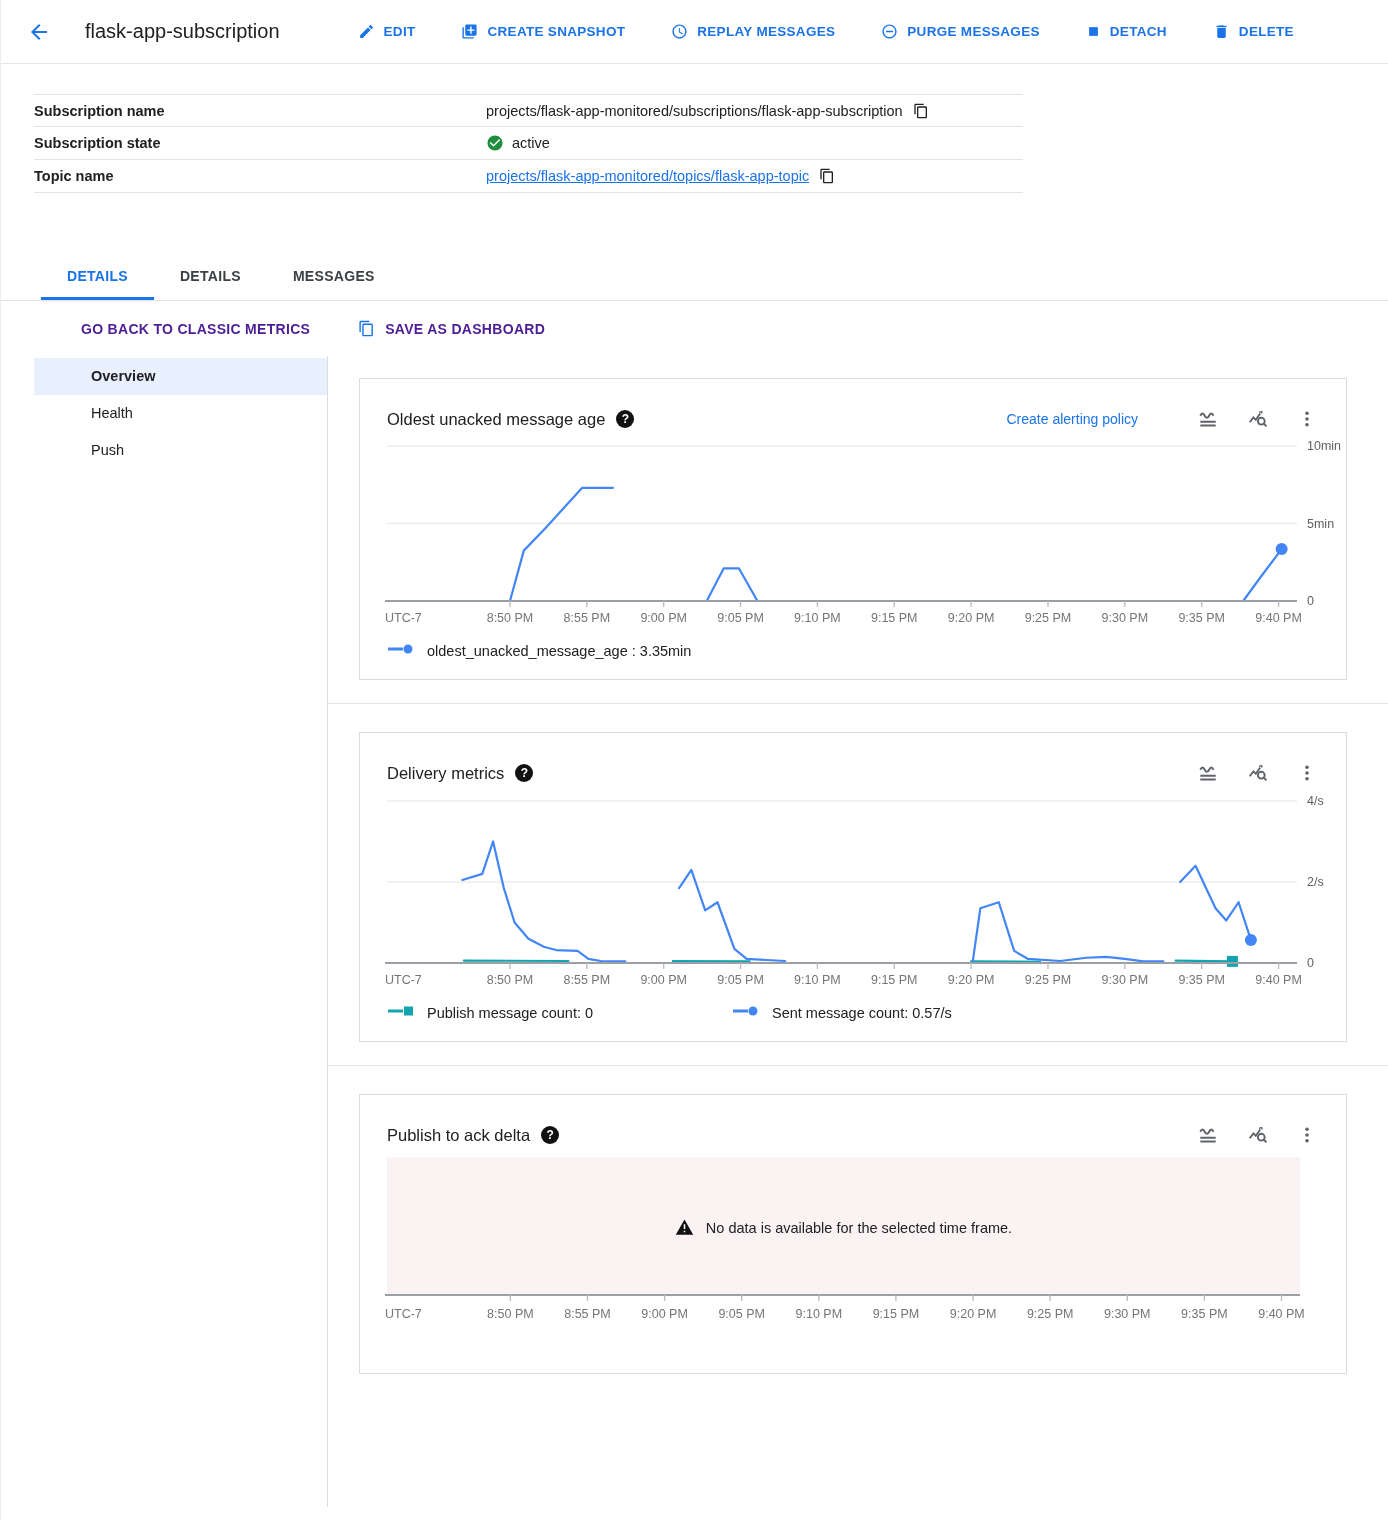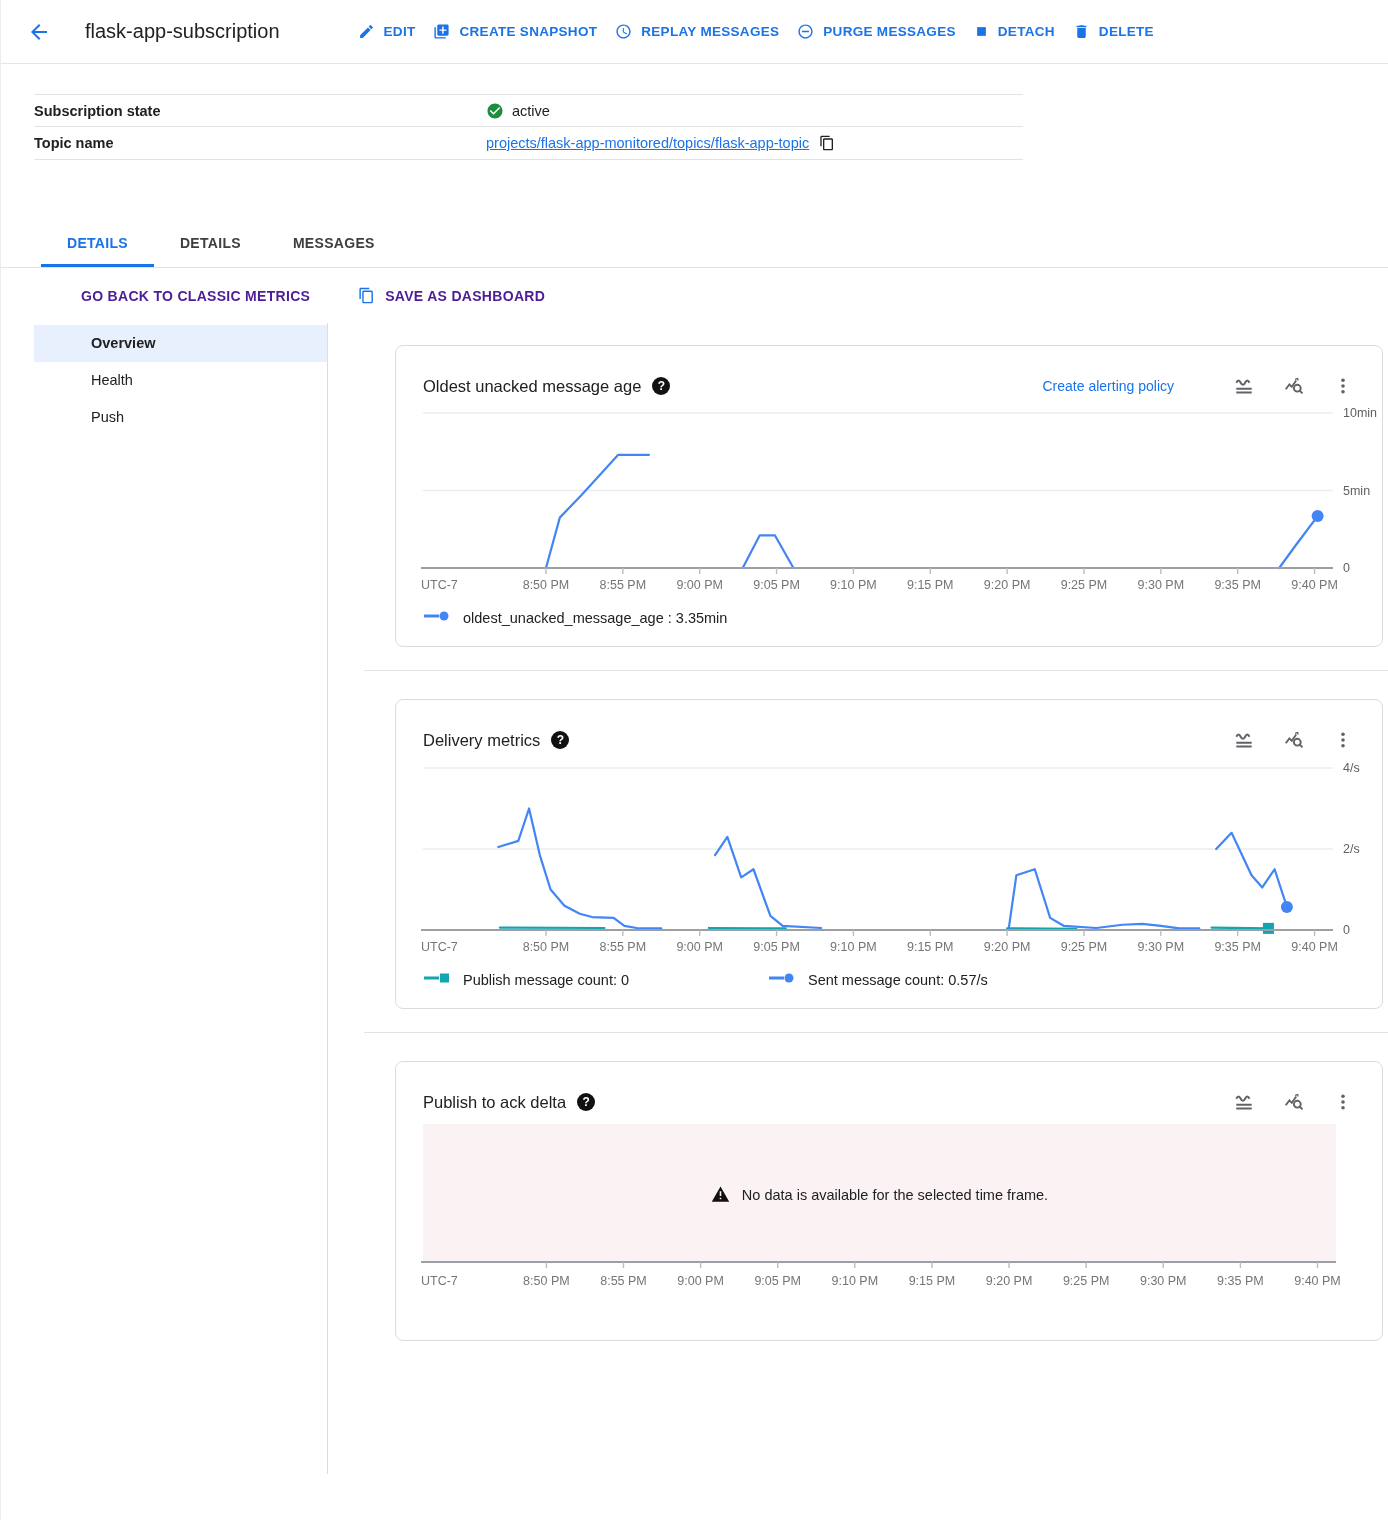--- a/index.html
+++ b/index.html
@@ -3,21 +3,21 @@
 <meta charset="utf-8">
 <style>
   * { box-sizing: border-box; margin: 0; padding: 0; }
   html,body { width:1388px; height:1520px; background:#fff; font-family:"Liberation Sans", sans-serif; color:#202124; overflow:hidden; }
   .page { position:relative; width:1388px; height:1520px; border-left:1px solid #ececec; }
 
   
   .topbar { height:64px; display:flex; align-items:center; padding-left:18px; border-bottom:1px solid #e6e6e6; background:#fff; }
   .back-btn { width:40px; height:40px; border:none; background:transparent; cursor:pointer; display:flex; align-items:center; justify-content:center; }
   .page-title { font-size:20px; color:#202124; margin-left:26px; font-weight:400; white-space:nowrap; }
-  .toolbar-actions { display:flex; align-items:center; margin-left:78px; gap:18px; }
+  .toolbar-actions { display:flex; align-items:center; margin-left:78px; gap:46px; }
   .tb-action { display:flex; align-items:center; gap:9px; border:none; background:transparent; color:#1a73e8; font-family:"Liberation Sans",sans-serif; font-size:13.5px; font-weight:700; letter-spacing:.3px; cursor:pointer; white-space:nowrap; }
   .tb-action svg { flex:0 0 auto; }
 
   
   .info-table { margin:30px 0 0 33px; width:989px; }
   .info-row { display:grid; grid-template-columns:452px 1fr; align-items:center; min-height:33px; border-bottom:1px solid #e3e3e3; font-size:14.5px; }
   .info-row:first-child { border-top:1px solid #e3e3e3; }
   .info-label { font-weight:700; color:#212121; }
   .info-value { display:flex; align-items:center; gap:8px; color:#202124; }
   .copy-btn { border:none; background:transparent; cursor:pointer; display:flex; align-items:center; padding:2px; }
@@ -27,27 +27,27 @@
   
   .tabbar { margin-top:60px; display:flex; padding-left:40px; border-bottom:1px solid #e3e3e3; }
   .tab { height:47px; line-height:47px; padding:0 26px; font-size:14px; font-weight:700; letter-spacing:.3px; color:#3c4043; cursor:pointer; border:none; background:transparent; font-family:"Liberation Sans",sans-serif; }
   .tab.active { color:#1a73e8; border-bottom:3px solid #1a73e8; }
 
   
   .subactions { height:55px; display:flex; align-items:center; padding-left:80px; gap:48px; }
   .sub-btn { display:flex; align-items:center; gap:10px; border:none; background:transparent; color:#4c1d95; font-size:14px; font-weight:700; letter-spacing:.3px; cursor:pointer; font-family:"Liberation Sans",sans-serif; }
 
   
-  .metrics-body { display:flex; align-items:stretch; min-height:1151px;gap:36px; }
+  .metrics-body { display:flex; align-items:stretch; min-height:1151px; }
   .nav-col { width:327px; border-right:1px solid #dadce0; padding-left:33px; padding-top:2px; flex:0 0 auto; }
   .nav-item { height:37px; line-height:37px; padding-left:57px; font-size:14.5px; color:#202124; cursor:pointer; }
   .nav-item.selected { background:#e8f0fe; font-weight:700; }
   .charts-col { flex:1 1 auto; padding:22px 13px 0 31px; }
 
-  .chart-card { width:988px; background:#fff; border:1px solid #dadce0; border-radius:8px; }
+  .chart-card { width:988px; background:#fff; border:1px solid #dadce0; border-radius:0; }
   .card-header { display:flex; align-items:center; padding:26px 26px 8px 27px; }
   .card-title { font-size:16.5px; color:#202124; }
   .help-badge { width:18px; height:18px; border-radius:50%; background:#111; color:#fff; font-size:12px; font-weight:700; display:flex; align-items:center; justify-content:center; margin-left:11px; }
   .hd-spacer { flex:1; }
   .alert-link { color:#1a73e8; font-size:14px; border:none; background:transparent; cursor:pointer; margin-right:34px; font-family:"Liberation Sans",sans-serif; }
   .icon-btn { border:none; background:transparent; cursor:pointer; padding:3px; margin-left:22px; display:flex; align-items:center; }
   .chart-svg { display:block; }
   .legend-row { display:flex; align-items:center; padding:4px 0 20px 27px; font-size:14.5px; color:#202124; }
   .legend-item { display:flex; align-items:flex-start; gap:12px; cursor:pointer; }
   .legend-item.first2 { flex:0 0 345px; }
@@ -101,20 +101,31 @@
       <button class="tb-action">
         <svg width="17" height="17" viewBox="0 0 24 24">
             <path fill="#1a73e8" d="M6 19c0 1.1.9 2 2 2h8c1.1 0 2-.9 2-2V7H6v12zM19 4h-3.5l-1-1h-5l-1 1H5v2h14V4z"></path>
           </svg>
         <span>DELETE</span>
       </button>
     </nav>
   </header>
 
   <section class="info-table">
+    <div class="info-row">
+      <div class="info-label">Subscription name</div>
+      <div class="info-value">
+        <span>projects/flask-app-monitored/subscriptions/flask-app-subscription</span>
+        <button class="copy-btn">
+          <svg width="16" height="16" viewBox="0 0 24 24">
+              <path fill="#202124" d="M16 1H4c-1.1 0-2 .9-2 2v14h2V3h12V1zm3 4H8c-1.1 0-2 .9-2 2v14c0 1.1.9 2 2 2h11c1.1 0 2-.9 2-2V7c0-1.1-.9-2-2-2zm0 16H8V7h11v14z"></path>
+            </svg>
+        </button>
+      </div>
+    </div>
     <div class="info-row">
       <div class="info-label">Subscription state</div>
       <div class="info-value state-ok">
         <svg width="18" height="18" viewBox="0 0 24 24">
             <path fill="#1e8e3e" d="M12 2C6.48 2 2 6.48 2 12s4.48 10 10 10 10-4.48 10-10S17.52 2 12 2zm-2 15l-5-5 1.41-1.41L10 14.17l7.59-7.59L19 8l-9 9z"></path>
           </svg>
         <span>active</span>
       </div>
     </div>
     <div class="info-row">

